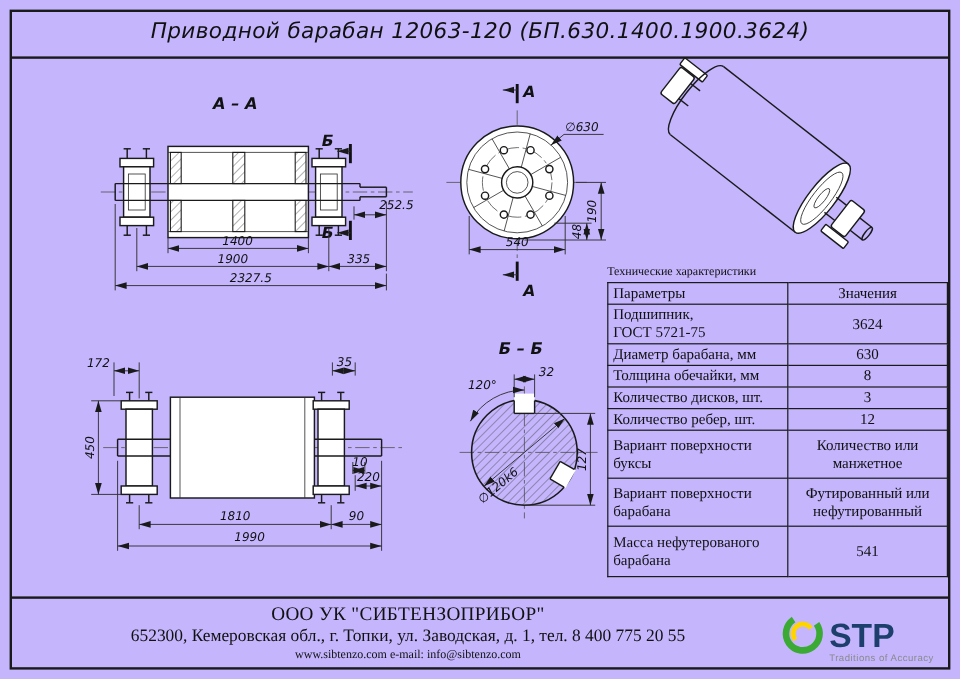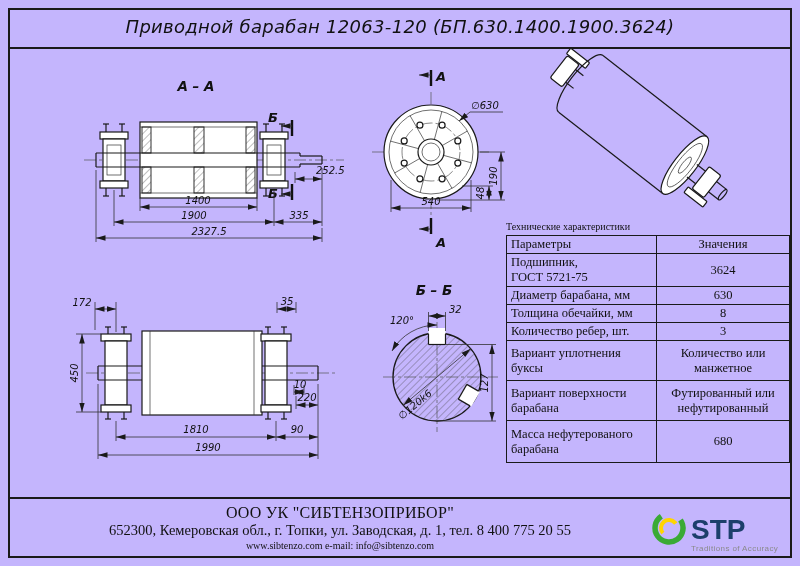--- a/index.html
+++ b/index.html
@@ -370,34 +370,38 @@
         </tr>
         <tr class="rh2">
           <td>Диаметр барабана, мм</td>
           <td>630</td>
         </tr>
         <tr class="rh2">
           <td>Толщина обечайки, мм</td>
           <td>8</td>
         </tr>
         <tr class="rh2">
+          <td>Количество дисков, шт.</td>
+          <td>3</td>
+        </tr>
+        <tr class="rh2">
           <td>Количество ребер, шт.</td>
-          <td>3</td>
+          <td>12</td>
         </tr>
         <tr class="rh3">
-          <td>Вариант уплотнения буксы</td>
+          <td>Вариант поверхности буксы</td>
           <td>Количество или манжетное</td>
         </tr>
         <tr class="rh3">
           <td>Вариант поверхности барабана</td>
           <td>Футированный или нефутированный</td>
         </tr>
         <tr class="rh4">
           <td>Масса нефутерованого барабана</td>
-          <td>680</td>
+          <td>541</td>
         </tr>
       </tbody>
     </table>
   </div>
 
   <div class="footer-sep"></div>
   <div class="footer">
     <div class="footer-text">
       <div class="f-company">ООО УК "СИБТЕНЗОПРИБОР"</div>
       <div class="f-address">652300, Кемеровская обл., г. Топки, ул. Заводская, д. 1, тел. 8 400 775 20 55</div>

